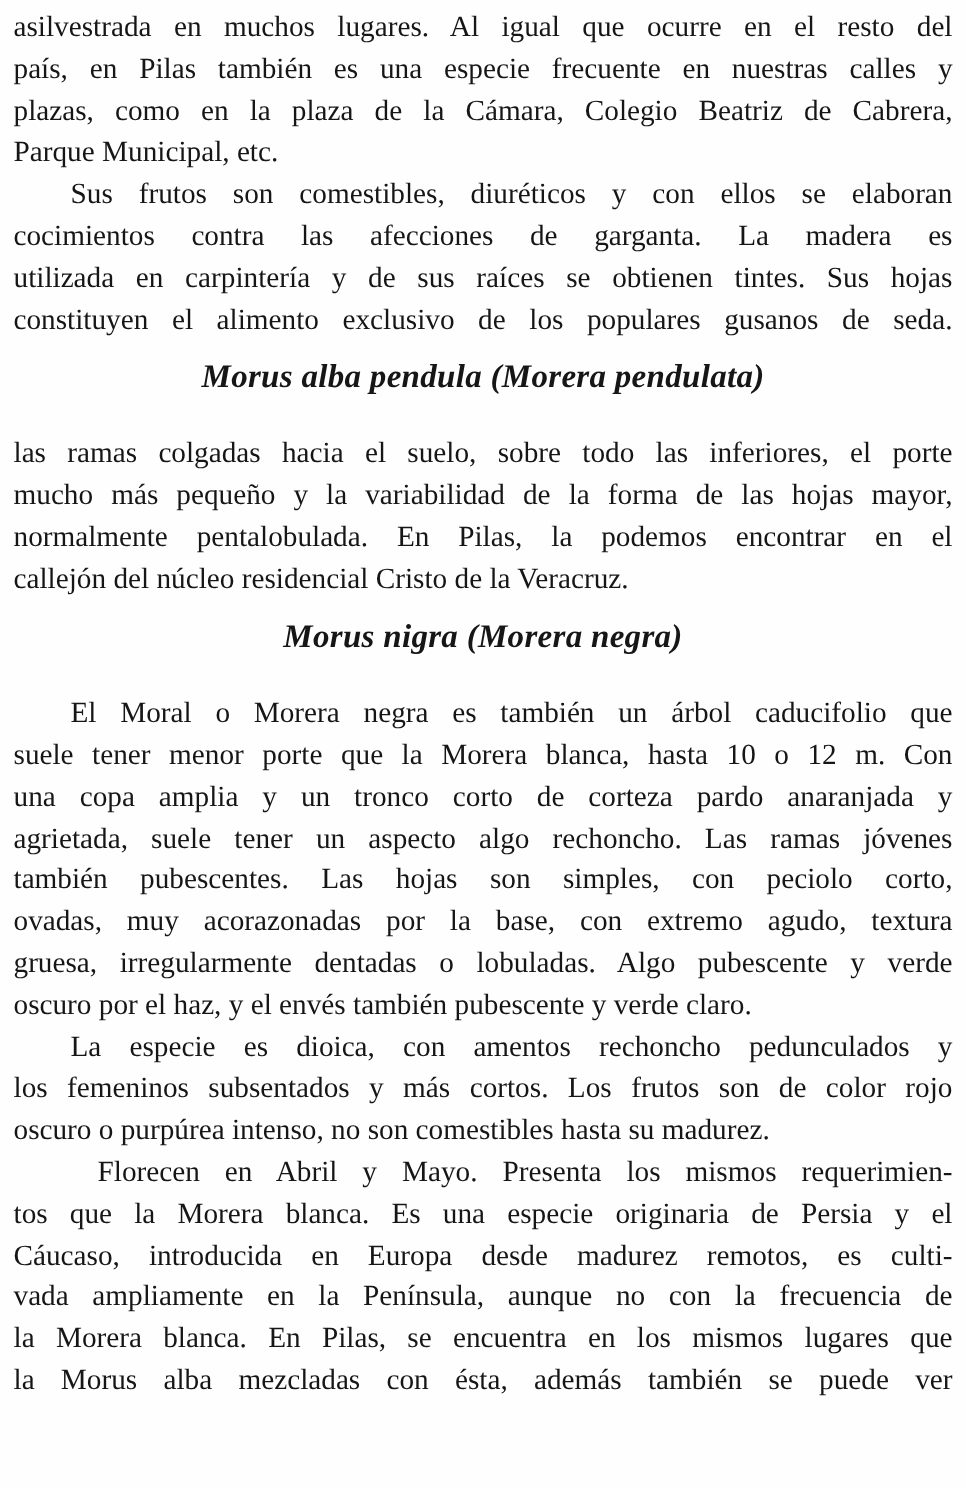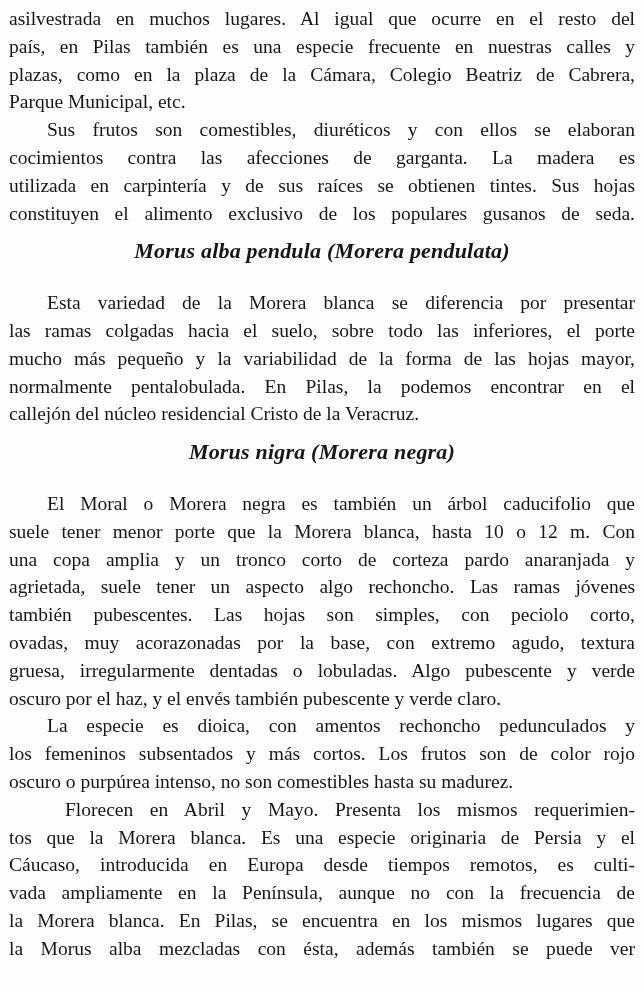--- a/index.html
+++ b/index.html
@@ -57,21 +57,20 @@
         <div class="line last">Parque Municipal, etc.</div>
       </div>
       <div class="paragraph">
         <div class="line" style="text-indent: 38px;">Sus frutos son comestibles, diuréticos y con ellos se elaboran</div>
         <div class="line">cocimientos contra las afecciones de garganta. La madera es</div>
         <div class="line">utilizada en carpintería y de sus raíces se obtienen tintes. Sus hojas</div>
         <div class="line">constituyen el alimento exclusivo de los populares gusanos de seda.</div>
       </div>
       <div class="heading">Morus alba pendula (Morera pendulata)</div>
       <div class="paragraph">
-        <div class="line" style="text-indent: 38px;">Esta variedad de la Morera blanca se diferencia por presentar</div>
         <div class="line">las ramas colgadas hacia el suelo, sobre todo las inferiores, el porte</div>
         <div class="line">mucho más pequeño y la variabilidad de la forma de las hojas mayor,</div>
         <div class="line">normalmente pentalobulada. En Pilas, la podemos encontrar en el</div>
         <div class="line last">callejón del núcleo residencial Cristo de la Veracruz.</div>
       </div>
       <div class="heading">Morus nigra (Morera negra)</div>
       <div class="paragraph">
         <div class="line" style="text-indent: 38px;">El Moral o Morera negra es también un árbol caducifolio que</div>
         <div class="line">suele tener menor porte que la Morera blanca, hasta 10 o 12 m. Con</div>
         <div class="line">una copa amplia y un tronco corto de corteza pardo anaranjada y</div>
@@ -82,19 +81,19 @@
         <div class="line last">oscuro por el haz, y el envés también pubescente y verde claro.</div>
       </div>
       <div class="paragraph">
         <div class="line" style="text-indent: 38px;">La especie es dioica, con amentos rechoncho pedunculados y</div>
         <div class="line">los femeninos subsentados y más cortos. Los frutos son de color rojo</div>
         <div class="line last">oscuro o purpúrea intenso, no son comestibles hasta su madurez.</div>
       </div>
       <div class="paragraph">
         <div class="line" style="text-indent: 56px;">Florecen en Abril y Mayo. Presenta los mismos requerimien-</div>
         <div class="line">tos que la Morera blanca. Es una especie originaria de Persia y el</div>
-        <div class="line">Cáucaso, introducida en Europa desde tiempos remotos, es culti-</div>
+        <div class="line">Cáucaso, introducida en Europa desde madurez remotos, es culti-</div>
         <div class="line">vada ampliamente en la Península, aunque no con la frecuencia de</div>
         <div class="line">la Morera blanca. En Pilas, se encuentra en los mismos lugares que</div>
         <div class="line">la Morus alba mezcladas con ésta, además también se puede ver</div>
       </div>
     </div>
 </div>
 
 </body></html>

